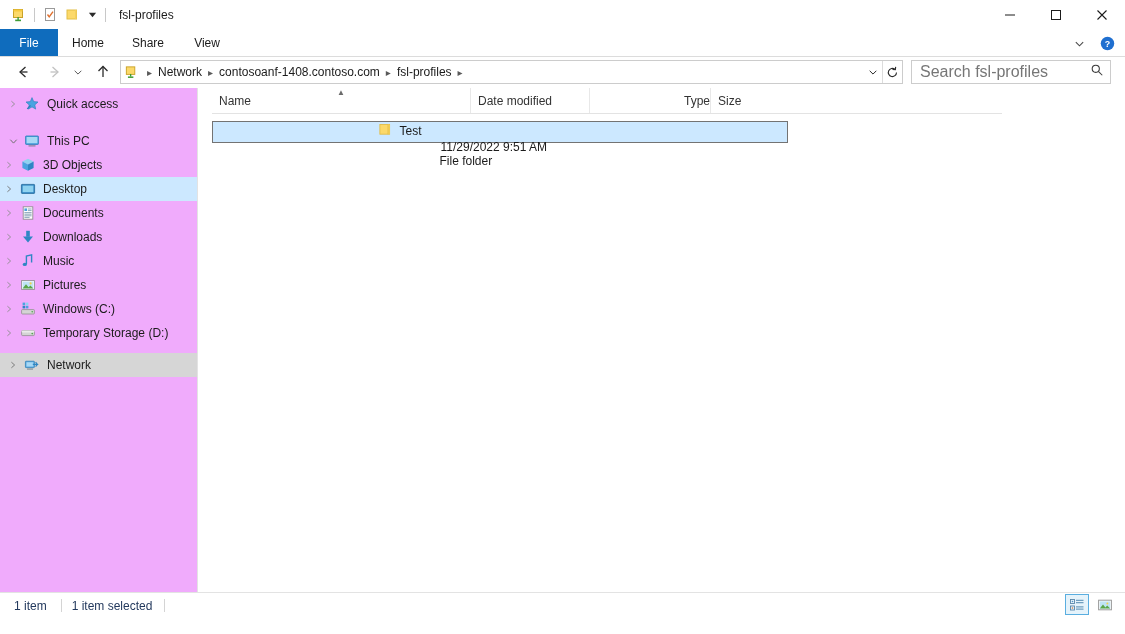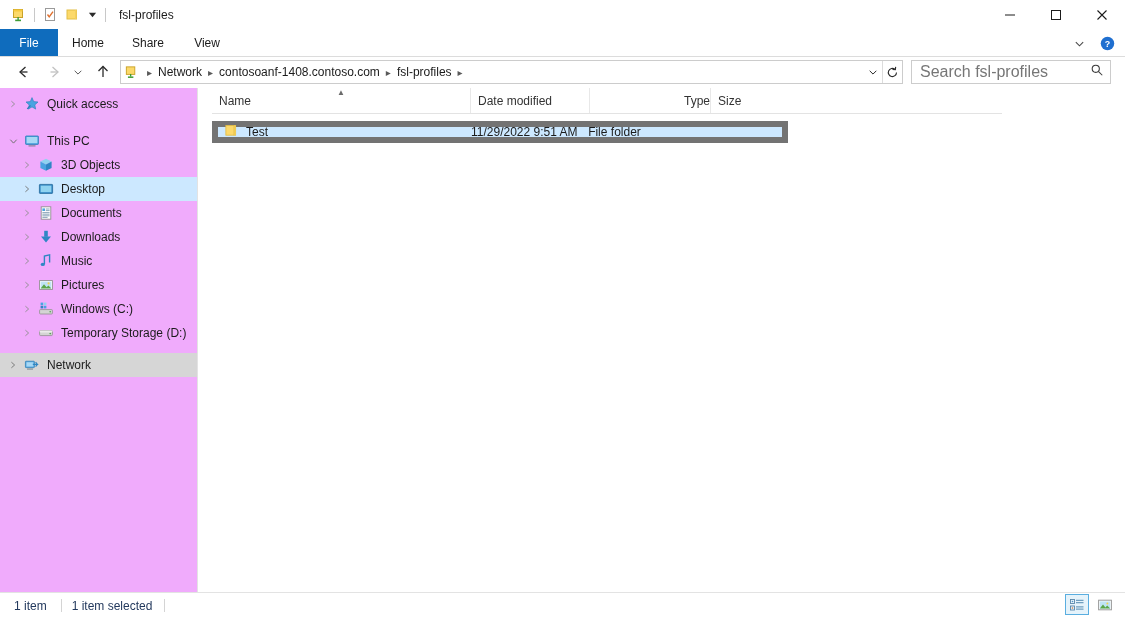--- a/index.html
+++ b/index.html
@@ -117,21 +117,21 @@
   .nav-chev {
     width: 18px; height: 24px; display: flex; align-items: center; justify-content: center;
     color: #8c8c8c; font-size: 8px; flex: 0 0 18px;
   }
   .nav-icon {
     width: 20px; height: 24px; display: flex; align-items: center; justify-content: center;
     flex: 0 0 20px; margin-right: 5px;
   }
   .nav-label { font-size: 12px; }
   .indent-0 { padding-left: 4px; }
-  .indent-1 { padding-left: 18px; }
+  .indent-1 { }
   .splitter {
     position: absolute; left: 197px; top: 88px; width: 1px; height: 520px; background: #e3e3e3;
   }
 
   
   .filelist {
     position: absolute; left: 198px; top: 88px; width: 927px; height: 520px; background: #fff;
   }
   .col-header {
     position: relative; height: 26px; display: flex; align-items: flex-end;
@@ -148,21 +148,21 @@
   }
   .col-name { width: 258px; }
   .col-date { width: 119px; }
   .col-type { width: 121px; justify-content: flex-end; }
   .col-size { width: 76px; }
   .row {
     margin-left: 14px; width: 576px; height: 22px; display: flex; align-items: center;
     margin-top: 7px;
   }
   .row.selected {
-    background: #cce8ff; border: 6px solid #737373;
+    background: #cce8ff; border: 1px solid #737373; flex-direction: column;
   }
   .cell { font-size: 12px; color: #1b1b1b; display: flex; align-items: center; height: 100%; }
   .cell-name { width: 257px; padding-left: 6px; }
   .cell-name .fname { margin-left: 7px; }
   .cell-date { width: 119px; }
   .cell-type { width: 121px; }
   .cell-size { width: 76px; }
 
   
   .statusbar {

